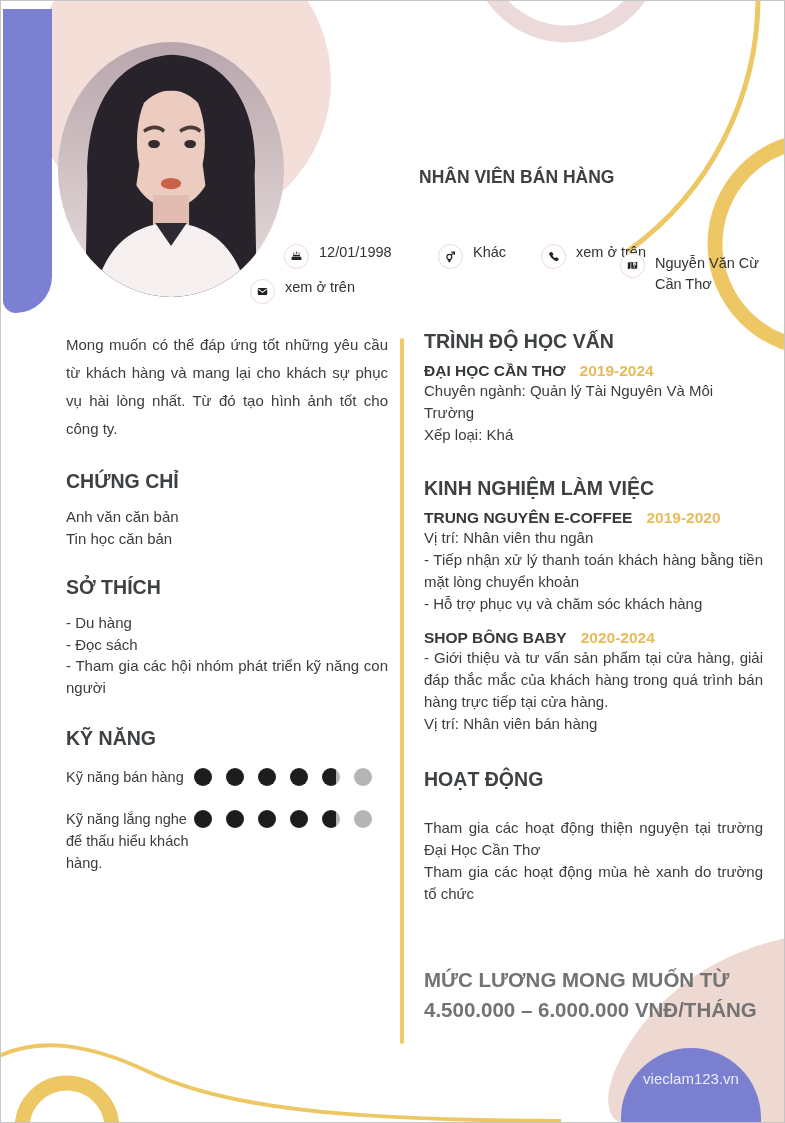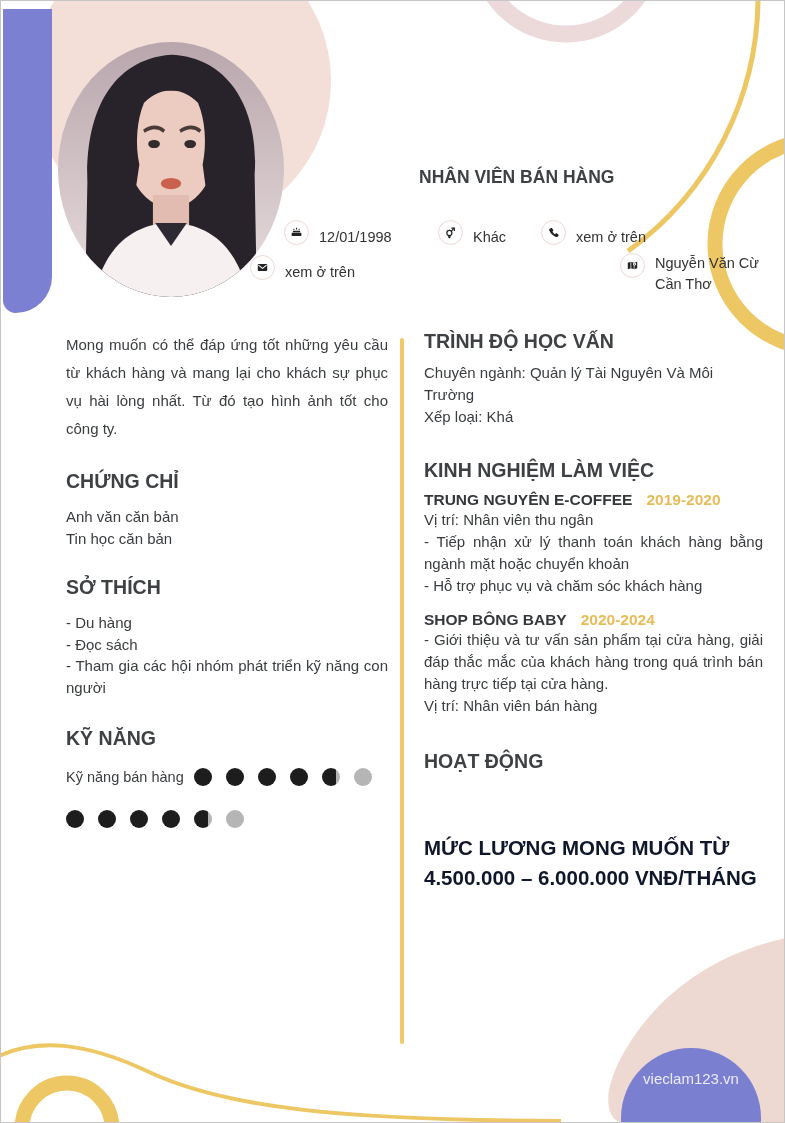--- a/index.html
+++ b/index.html
@@ -12,21 +12,21 @@
 
   
   .photo{position:absolute;left:57px;top:41px;width:226px;height:255px;border-radius:50%;overflow:hidden;}
   .photo svg{display:block;width:100%;height:100%;}
 
   
   .name{position:absolute;left:320px;top:58px;width:340px;font-size:35px;line-height:52px;font-weight:400;color:#3f4346;letter-spacing:.5px;}
   .jobtitle{position:absolute;left:418px;top:166px;font-size:17.5px;font-weight:700;color:#3e4143;}
 
   .contact{position:absolute;display:flex;align-items:center;gap:10px;font-size:14.5px;color:#333;}
-  .contact.toprow{align-items:flex-end;}
+  .contact.toprow{align-items:flex-start;margin-top:24px;}
   .contact .cicle{flex:0 0 auto;width:23px;height:23px;border:1px solid #ead9d5;border-radius:50%;display:flex;align-items:center;justify-content:center;background:#fff;}
   .contact svg{width:13px;height:13px;}
   .addr-lines{line-height:21px;}
 
   
   .divider{position:absolute;left:399px;top:337px;width:4px;height:706px;background:#f0ca6a;border-radius:2px;}
 
   
   .col-left{position:absolute;left:65px;top:330px;width:322px;}
   .col-right{position:absolute;left:423px;top:328px;width:339px;}
@@ -46,21 +46,21 @@
   .dot{width:18px;height:18px;border-radius:50%;flex:0 0 auto;}
   .dot.full{background:#1d1d1d;}
   .dot.empty{background:#b5b5b5;}
 
   .entry-head{font-size:15.5px;font-weight:700;color:#35383a;margin-top:14px;}
   .entry-head .period{font-weight:700;color:#e7bc58;margin-left:14px;}
   .section-edu h2{margin:0 0 9px;}
   .section-exp h2{margin:30px 0 9px;}
   .section-act h2{margin:32px 0 0;}
   .section-act .body-text{margin-top:26px;}
-  .salary{margin-top:60px;font-size:20.5px;line-height:30px;font-weight:700;color:#0f172a;}
+  .salary{margin-top:60px;font-size:20.5px;line-height:30px;font-weight:700;color:#737373;}
 
   .watermark{position:absolute;left:620px;top:1069px;width:140px;text-align:center;font-size:15px;color:rgba(255,255,255,.85);}
 </style>
 </head>
 <body>
 
 <div class="page">
 
   <svg class="deco" viewBox="0 0 785 1123" aria-hidden="true">
     <circle cx="180" cy="80" r="150" fill="#f3ded8"></circle>
@@ -185,57 +185,63 @@
         <div class="dots">
             <span class="dot full"></span>
             <span class="dot full"></span>
             <span class="dot full"></span>
             <span class="dot full"></span>
             <span class="dot" style="background: linear-gradient(90deg, rgb(29, 29, 29) 80%, rgb(181, 181, 181) 80%);"></span>
             <span class="dot empty"></span>
           </div>
       </div>
       <div class="skill-row">
+        <div class="skill-label">Kỹ năng lắng nghe để thấu hiểu khách hàng.</div>
         <div class="dots">
             <span class="dot full"></span>
             <span class="dot full"></span>
             <span class="dot full"></span>
             <span class="dot full"></span>
             <span class="dot" style="background: linear-gradient(90deg, rgb(29, 29, 29) 80%, rgb(181, 181, 181) 80%);"></span>
             <span class="dot empty"></span>
           </div>
       </div>
     </div>
   </div>
 
   <div class="col-right">
     <div class="section-edu">
       <h2>TRÌNH ĐỘ HỌC VẤN</h2>
+      <div class="entry-head" style="margin-top:0;">
+        <span>ĐẠI HỌC CẦN THƠ</span><span class="period">2019-2024</span>
+      </div>
       <div class="body-text">Chuyên ngành: Quản lý Tài Nguyên Và Môi Trường</div>
       <div class="body-text">Xếp loại: Khá</div>
     </div>
 
     <div class="section-exp">
       <h2>KINH NGHIỆM LÀM VIỆC</h2>
       <div class="entry-head" style="margin-top:0;">
         <span>TRUNG NGUYÊN E-COFFEE</span><span class="period">2019-2020</span>
       </div>
       <div class="body-text">Vị trí: Nhân viên thu ngân</div>
-      <div class="body-text justify">- Tiếp nhận xử lý thanh toán khách hàng bằng ngành mặt hoặc chuyển khoản</div>
+      <div class="body-text justify">- Tiếp nhận xử lý thanh toán khách hàng bằng tiền mặt lòng chuyển khoản</div>
       <div class="body-text">- Hỗ trợ phục vụ và chăm sóc khách hàng</div>
 
       <div class="entry-head">
         <span>SHOP BÔNG BABY</span><span class="period">2020-2024</span>
       </div>
       <div class="body-text justify">- Giới thiệu và tư vấn sản phẩm tại cửa hàng, giải đáp thắc mắc của khách hàng trong quá trình bán hàng trực tiếp tại cửa hàng.</div>
       <div class="body-text">Vị trí: Nhân viên bán hàng</div>
     </div>
 
     <div class="section-act">
       <h2>HOẠT ĐỘNG</h2>
+      <div class="body-text justify">Tham gia các hoạt động thiện nguyện tại trường Đại Học Cần Thơ</div>
+      <div class="body-text justify" style="margin-top:0;">Tham gia các hoạt động mùa hè xanh do trường tổ chức</div>
     </div>
 
     <div class="salary">
       <div>MỨC LƯƠNG MONG MUỐN TỪ</div>
       <div>4.500.000 – 6.000.000 VNĐ/THÁNG</div>
     </div>
   </div>
 
   <div class="watermark">vieclam123.vn</div>
 </div>

